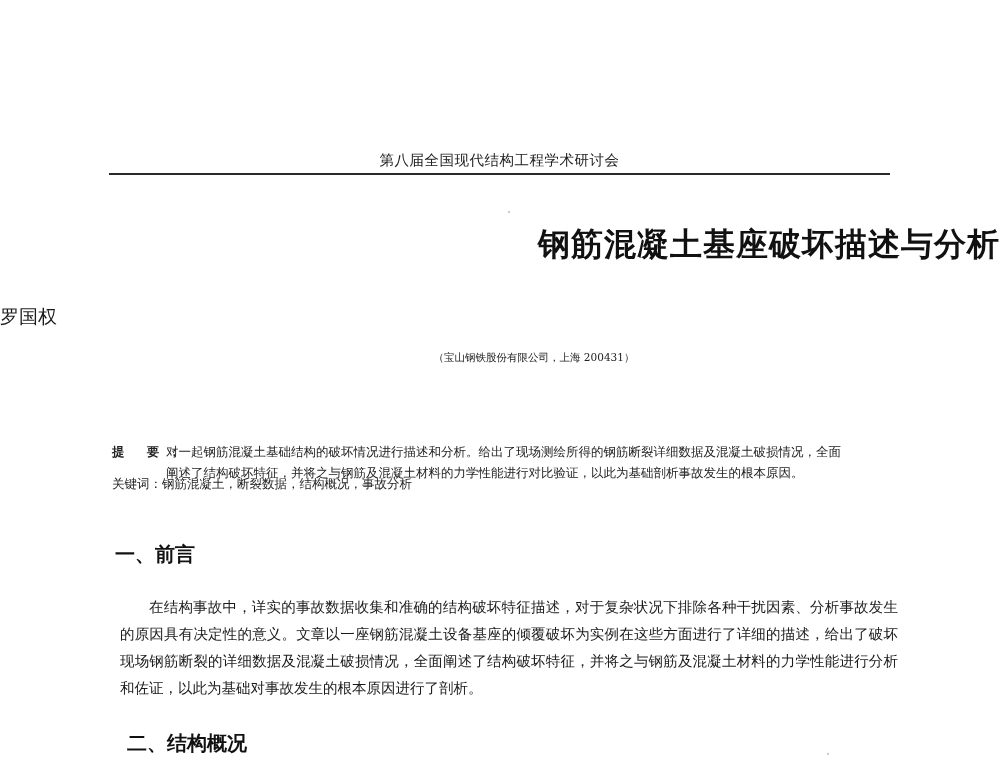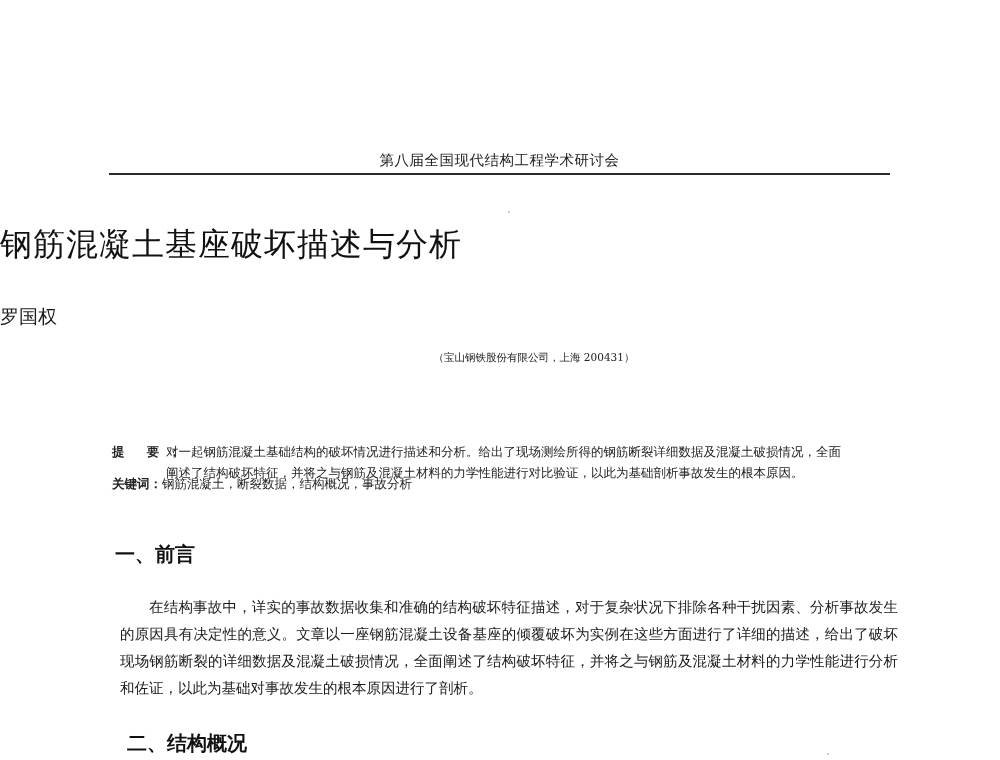--- a/index.html
+++ b/index.html
@@ -15,22 +15,22 @@
     position: absolute; left: 109px; width: 781px; top: 143px;
     text-align: center; font-size: 14.5px; letter-spacing: 0.5px; color: #222;
   }
   .header-rule {
     position: absolute; left: 109px; width: 781px; top: 165px;
     height: 2px; background: #2a2a2a;
   }
 
   .title {
     position: absolute; left: 0; width: 1000px; top: 215px;
-    text-align: left; font-family: "DejaVu Sans", sans-serif;
-    font-size: 32px; font-weight: normal; letter-spacing: 1px; color: #111;
+    text-align: right; font-family: "DejaVu Sans", sans-serif;
+    font-size: 32px; font-weight: bold; letter-spacing: 1px; color: #111;
   }
   .author {
     position: absolute; left: 0; width: 1000px; top: 296px;
     text-align: left; font-family: "DejaVu Sans", sans-serif;
     font-size: 19px; color: #1a1a1a;
   }
   .affiliation {
     position: absolute; left: 0; width: 1000px; top: 343px;
     text-align: center; font-size: 10.5px; color: #222; margin-left: 34px;
   }
@@ -43,21 +43,21 @@
     position: absolute; left: 0; top: 0; font-weight: bold;
     font-family: "DejaVu Sans", sans-serif; font-size: 12.5px; letter-spacing: 9px;
   }
   .abstract .text {
     margin-left: 54px; display: block;
   }
   .keywords {
     position: absolute; left: 112px; top: 468px; width: 740px;
     font-size: 12.5px; color: #222;
   }
-  .keywords .label { font-weight: bold; font-family: "DejaVu Sans", sans-serif; }
+  .keywords .label { font-weight: normal; font-family: "DejaVu Sans", sans-serif; }
 
   .section-heading {
     position: absolute; left: 111px;
     font-family: "DejaVu Sans", sans-serif; font-weight: bold;
     font-size: 20px; color: #111;
   }
   .sec1 { top: 529px; }
   .sec2 { top: 706px; }
 
   .paragraph {

